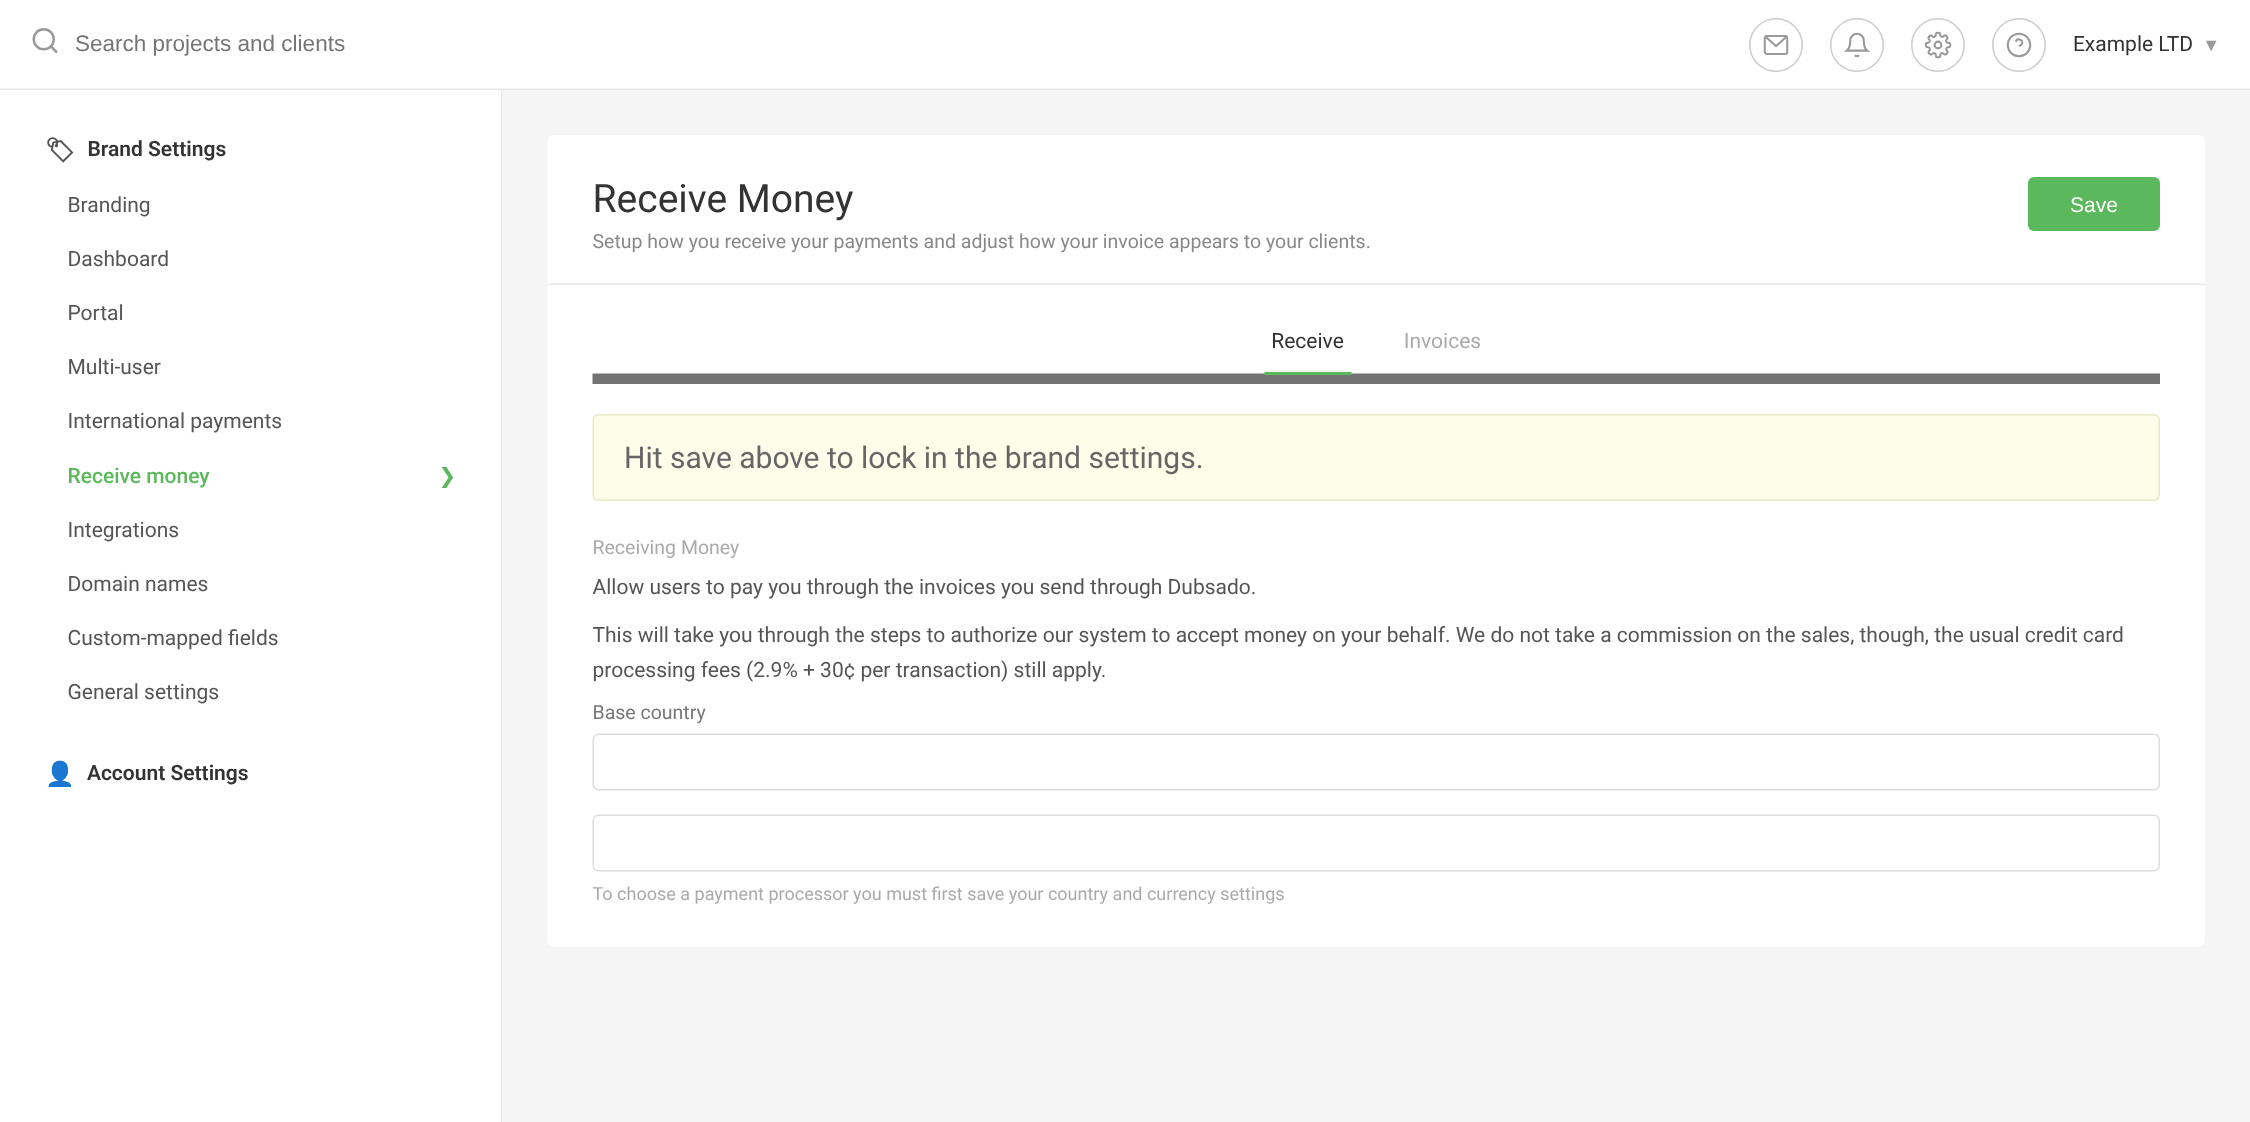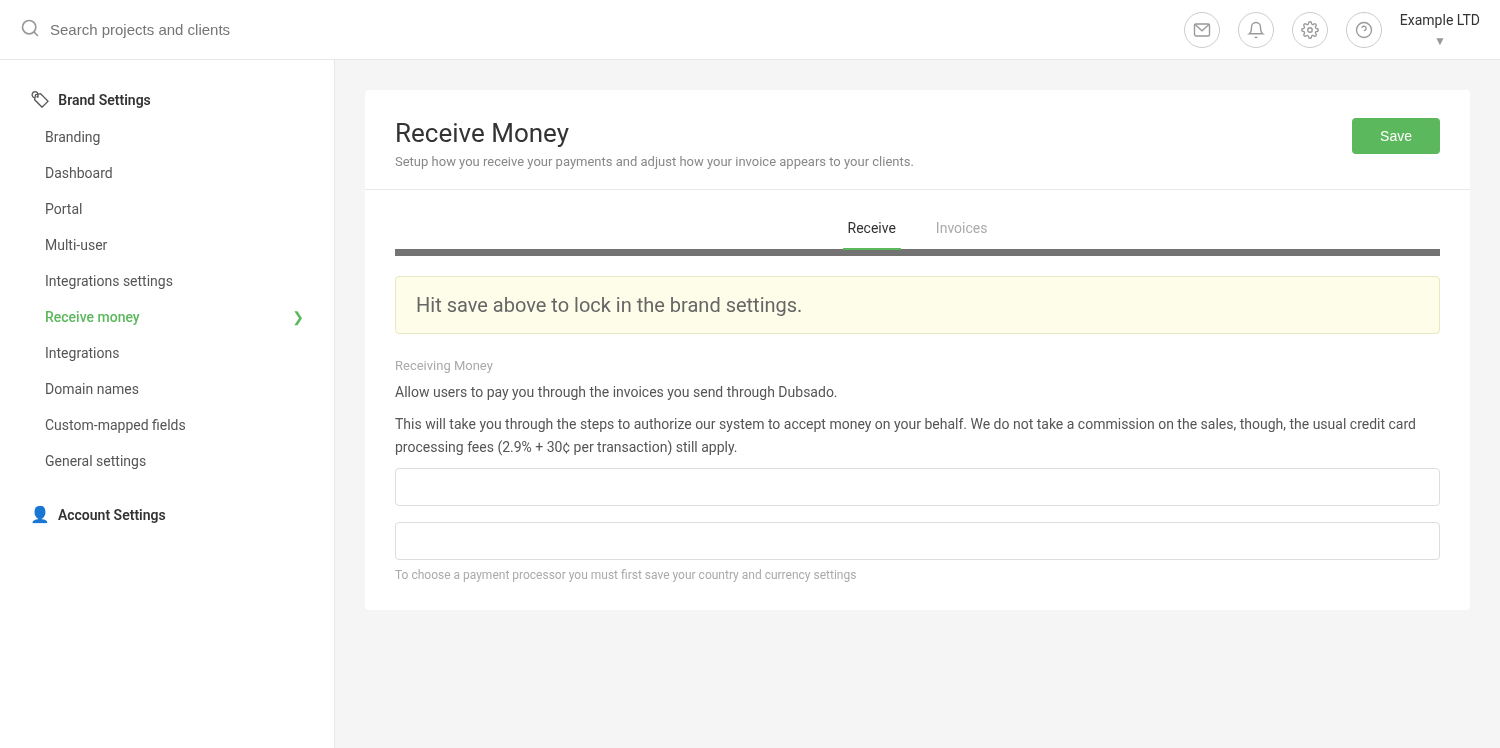--- a/index.html
+++ b/index.html
@@ -50,21 +50,20 @@
       justify-content: center;
     }
     .nav-icon svg { width: 18px; height: 18px; fill: none; stroke: #999; stroke-width: 1.8; }
     .company-selector {
       display: flex;
       align-items: center;
       gap: 6px;
       cursor: pointer;
       font-size: 14px;
       color: #333;
-      flex-direction: column;
     }
     .company-selector .chevron { color: #999; font-size: 12px; }
 
     
     .layout {
       display: flex;
       min-height: calc(100vh - 60px);
     }
 
     
@@ -266,21 +265,21 @@
     <div class="sidebar-item">
       <span>Dashboard</span>
     </div>
     <div class="sidebar-item">
       <span>Portal</span>
     </div>
     <div class="sidebar-item">
       <span>Multi-user</span>
     </div>
     <div class="sidebar-item">
-      <span>Integrations settings</span>
+      <span>International payments</span>
     </div>
     <div class="sidebar-item active">
       <span>Receive money</span>
       <span class="chevron-right">❯</span>
     </div>
     <div class="sidebar-item">
       <span>Integrations</span>
     </div>
     <div class="sidebar-item">
       <span>Domain names</span>
@@ -320,20 +319,21 @@
       <div class="info-box">
         <span>Hit save above to lock in the brand settings.</span>
       </div>
 
       
       <p class="section-label">Receiving Money</p>
       <p class="section-desc">Allow users to pay you through the invoices you send through Dubsado.</p>
       <p class="section-desc">This will take you through the steps to authorize our system to accept money on your behalf. We do not take a commission on the sales, though, the usual credit card processing fees (2.9% + 30¢ per transaction) still apply.</p>
 
       
+      <p class="field-label">Base country</p>
       <input class="field-input" type="text" style="">
 
       
       <input class="field-input" type="text" style="">
 
       <p class="helper-text">To choose a payment processor you must first save your country and currency settings</p>
     </div>
   </main>
 
 </div>

